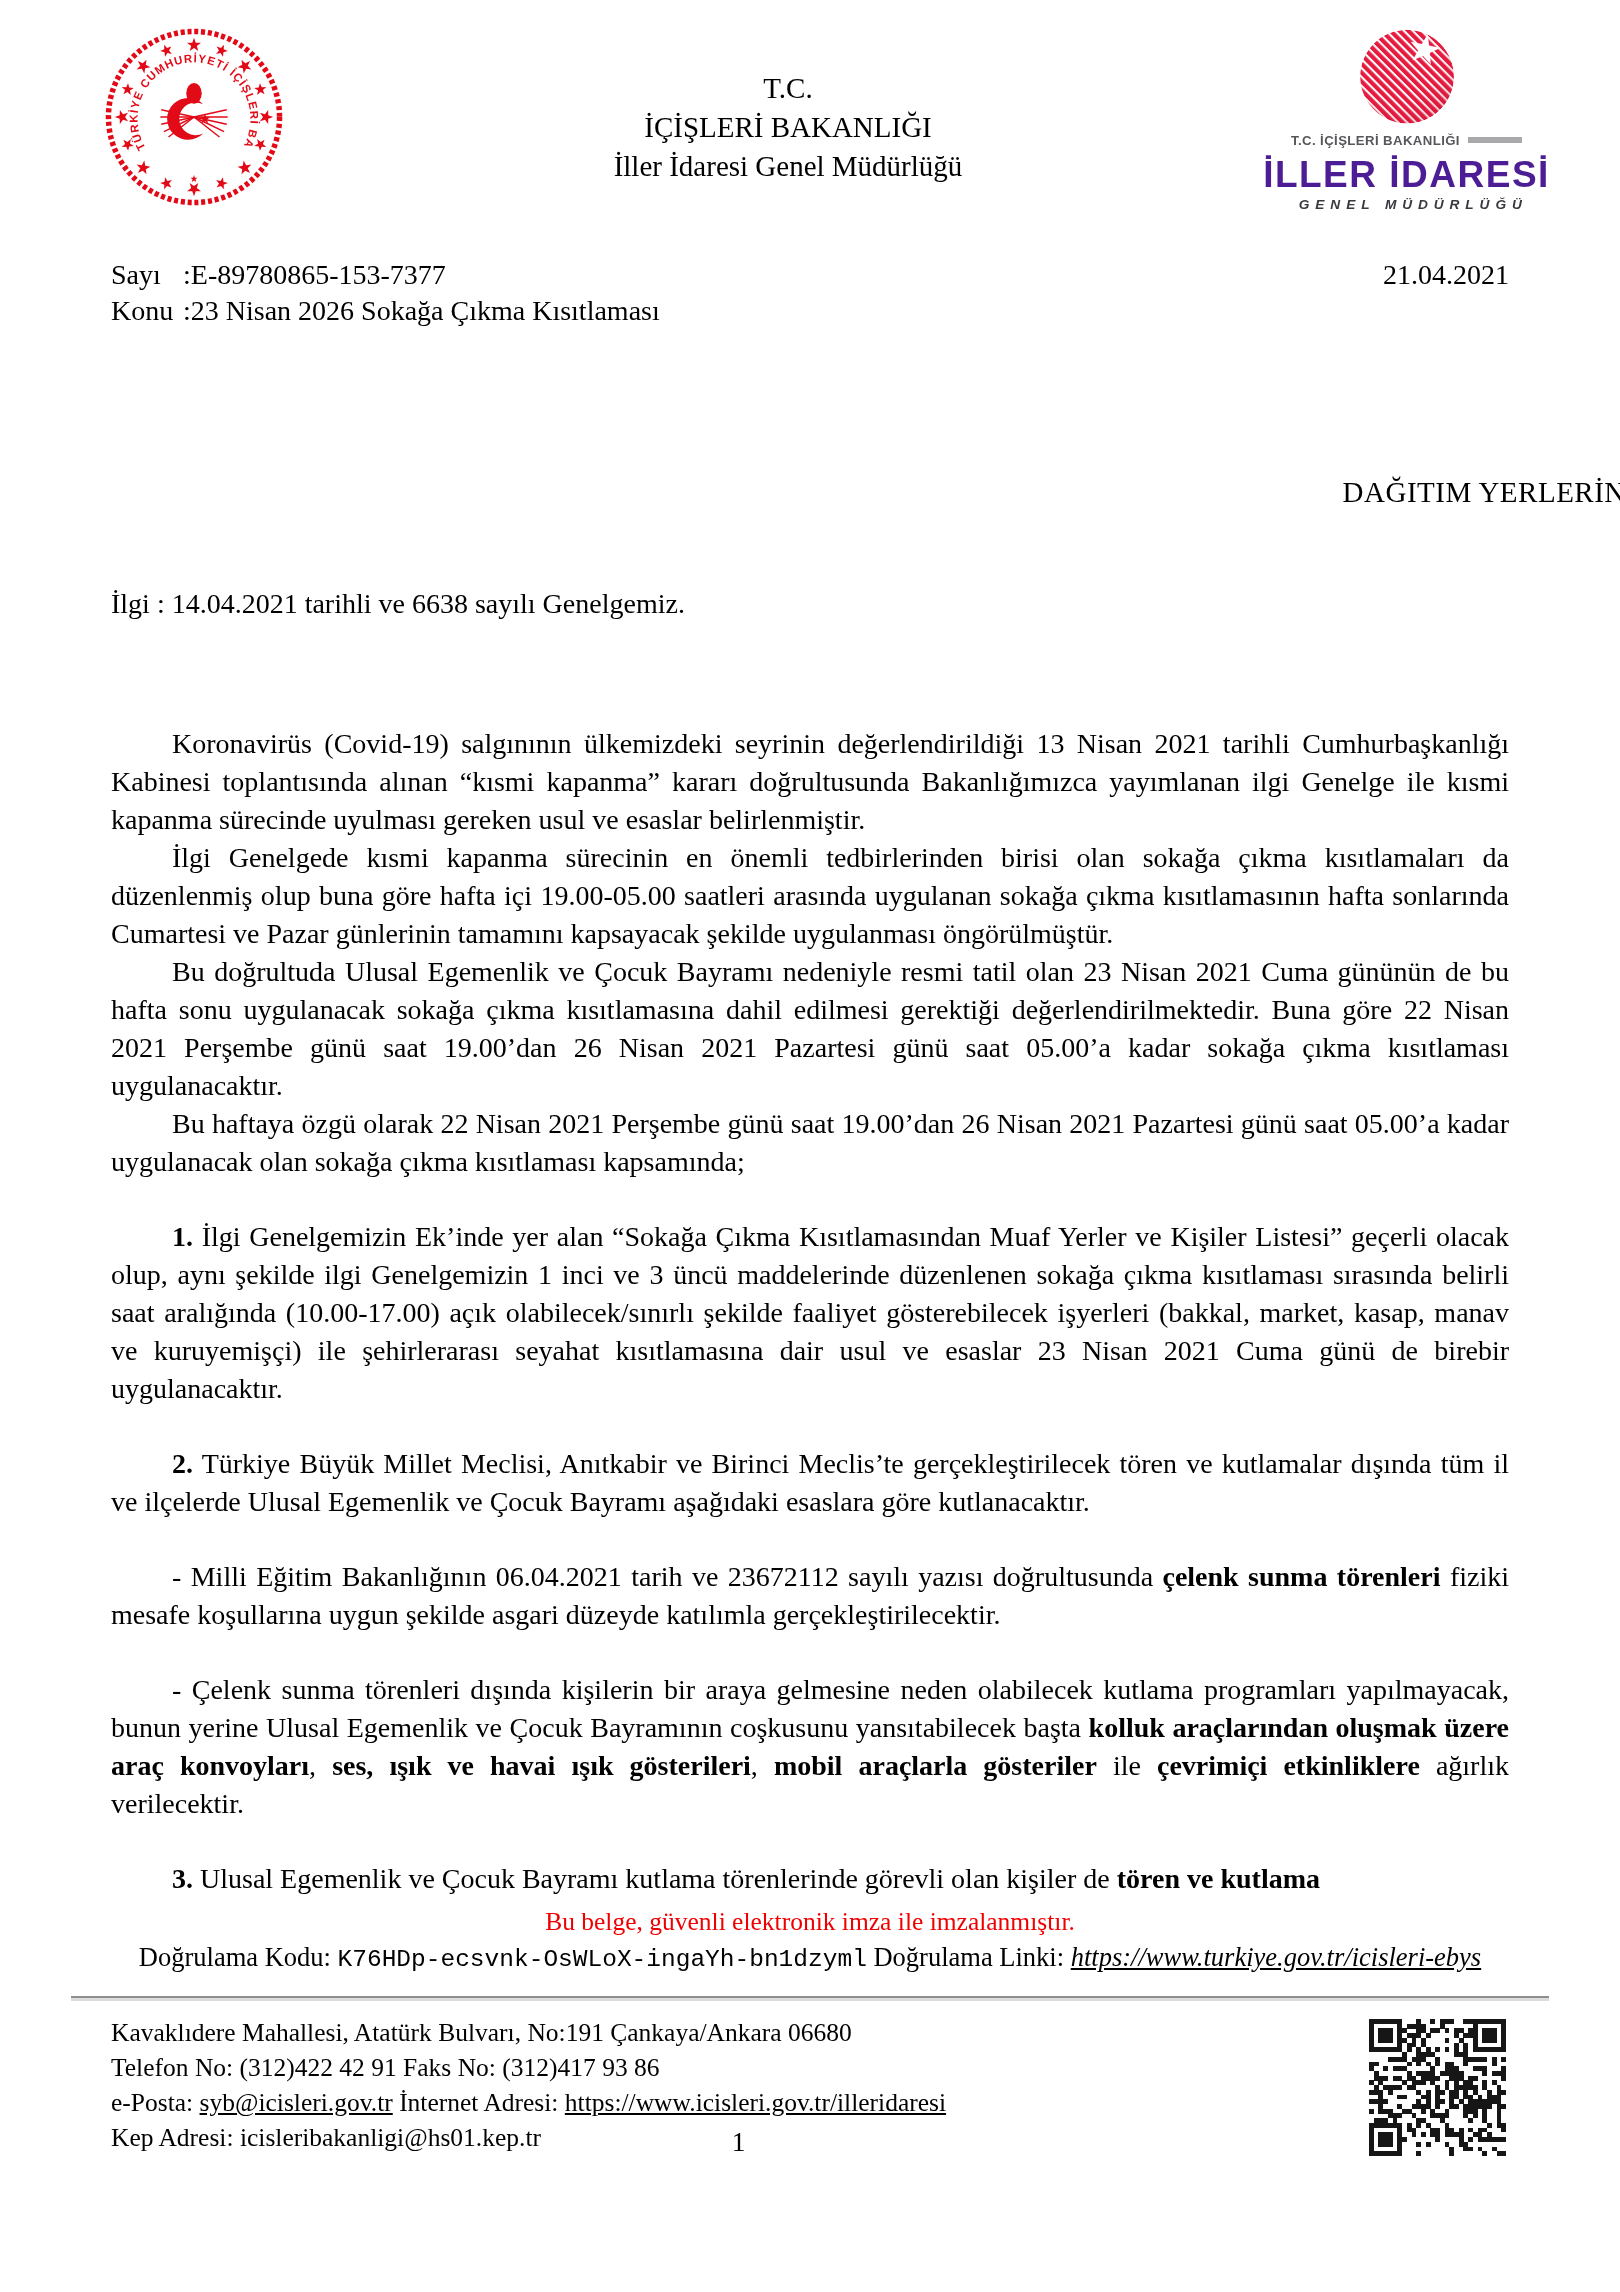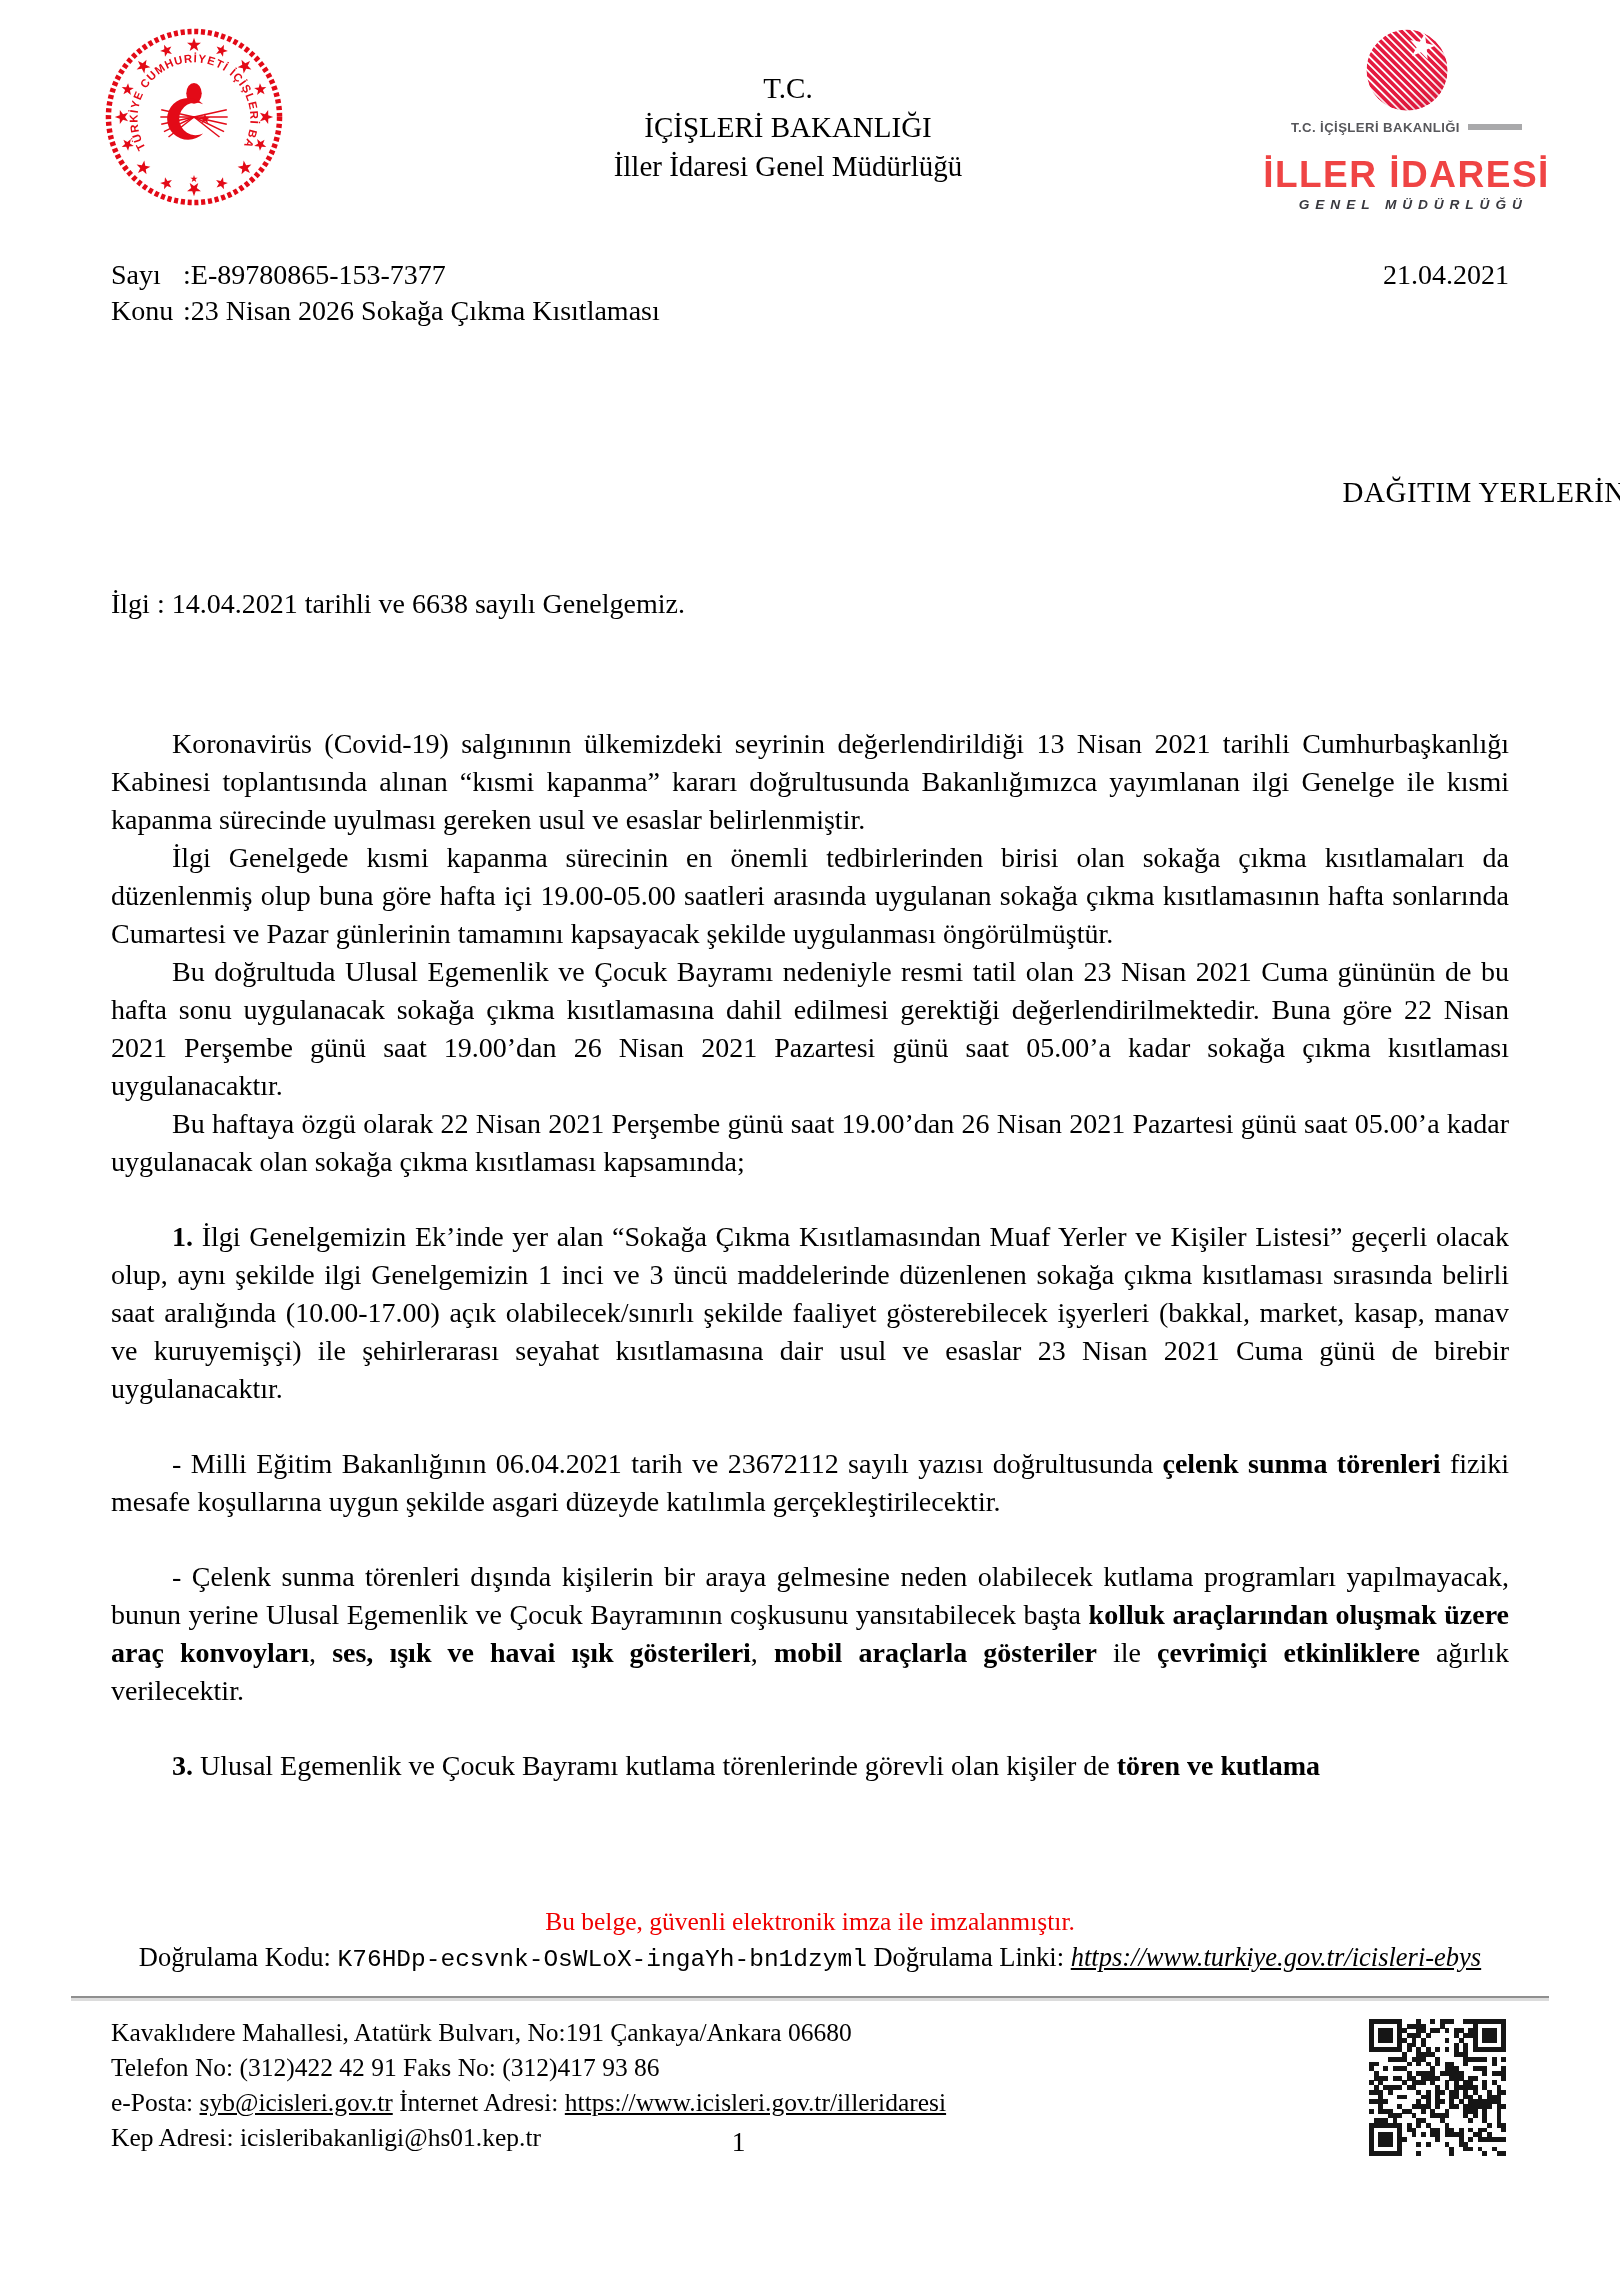--- a/index.html
+++ b/index.html
@@ -9,21 +9,21 @@
   }
   
   .header{position:absolute;top:25.5px;left:103px;right:98px;height:186px;display:flex;justify-content:space-between;}
   .seal{width:182px;height:182px;flex:0 0 auto;}
   .head-center{flex:1;text-align:center;margin-top:43px;font-size:29px;line-height:39px;}
   .right-logo{flex:0 0 auto;width:231px;display:flex;flex-direction:column;align-items:center;font-family:"Liberation Sans",sans-serif;}
   .logo-circle{width:110px;height:110px;margin-top:2px;}
   .logo-small{align-self:stretch;display:flex;align-items:center;gap:8px;margin-top:7.8px;}
   .logo-small span{font-size:13.2px;font-weight:bold;color:#57575b;letter-spacing:0.4px;white-space:nowrap;}
   .logo-small i{flex:1;height:5.9px;background:#a9a9ab;}
-  .logo-big{font-size:37px;font-weight:bold;color:#ef4444;letter-spacing:1.5px;line-height:39px;margin-top:20px;white-space:nowrap;}
+  .logo-big{font-size:37px;font-weight:bold;color:#4c1d95;letter-spacing:1.5px;line-height:39px;margin-top:7px;white-space:nowrap;}
   .logo-sub{align-self:stretch;display:flex;align-items:center;gap:7.8px;margin-top:2.9px;font-style:italic;}
   .logo-sub i{flex:1;height:2.9px;background:#a9a9ab;}
   .logo-sub span{font-size:13.7px;font-weight:bold;color:#39393f;letter-spacing:5.9px;white-space:nowrap;}
   
   .meta{position:absolute;top:257px;left:111px;right:111px;font-size:28px;line-height:36px;}
   .meta-row{display:flex;}
   .meta-label{width:72px;}
   .date{position:absolute;right:0;top:0;}
   
   .recipient{position:absolute;top:476px;left:0;width:100%;text-align:right;font-size:29px;letter-spacing:0.5px;padding-left:24px;}
@@ -156,20 +156,21 @@
 
   <div class="recipient">DAĞITIM YERLERİNE</div>
   <div class="reference">İlgi :  14.04.2021 tarihli ve 6638 sayılı Genelgemiz.</div>
 
   <div class="body">
     <p><span>Koronavirüs (Covid-19) salgınının ülkemizdeki seyrinin değerlendirildiği 13 Nisan 2021 tarihli Cumhurbaşkanlığı Kabinesi toplantısında alınan “kısmi kapanma” kararı doğrultusunda Bakanlığımızca yayımlanan ilgi Genelge ile kısmi kapanma sürecinde uyulması gereken usul ve esaslar belirlenmiştir.</span></p>
     <p><span>İlgi Genelgede kısmi kapanma sürecinin en önemli tedbirlerinden birisi olan sokağa çıkma kısıtlamaları da düzenlenmiş olup buna göre hafta içi 19.00-05.00 saatleri arasında uygulanan sokağa çıkma kısıtlamasının hafta sonlarında Cumartesi ve Pazar günlerinin tamamını kapsayacak şekilde uygulanması öngörülmüştür.</span></p>
     <p><span>Bu doğrultuda Ulusal Egemenlik ve Çocuk Bayramı nedeniyle resmi tatil olan 23 Nisan 2021 Cuma gününün de bu hafta sonu uygulanacak sokağa çıkma kısıtlamasına dahil edilmesi gerektiği değerlendirilmektedir. Buna göre 22 Nisan 2021 Perşembe günü saat 19.00’dan 26 Nisan 2021 Pazartesi günü saat 05.00’a kadar sokağa çıkma kısıtlaması uygulanacaktır.</span></p>
     <p><span>Bu haftaya özgü olarak 22 Nisan 2021 Perşembe günü saat 19.00’dan 26 Nisan 2021 Pazartesi günü saat 05.00’a kadar uygulanacak olan sokağa çıkma kısıtlaması kapsamında;</span></p>
     <p class="blk"><b>1.</b><span> İlgi Genelgemizin Ek’inde yer alan “Sokağa Çıkma Kısıtlamasından Muaf Yerler ve Kişiler Listesi” geçerli olacak olup, aynı şekilde ilgi Genelgemizin 1 inci ve 3 üncü maddelerinde düzenlenen sokağa çıkma kısıtlaması sırasında belirli saat aralığında (10.00-17.00) açık olabilecek/sınırlı şekilde faaliyet gösterebilecek işyerleri (bakkal, market, kasap, manav ve kuruyemişçi) ile şehirlerarası seyahat kısıtlamasına dair usul ve esaslar 23 Nisan 2021 Cuma günü de birebir uygulanacaktır.</span></p>
+    <p class="blk"><b>2.</b><span> Türkiye Büyük Millet Meclisi, Anıtkabir ve Birinci Meclis’te gerçekleştirilecek tören ve kutlamalar dışında tüm il ve ilçelerde Ulusal Egemenlik ve Çocuk Bayramı aşağıdaki esaslara göre kutlanacaktır.</span></p>
     <p class="blk"><span>- Milli Eğitim Bakanlığının 06.04.2021 tarih ve 23672112 sayılı yazısı doğrultusunda </span><b>çelenk sunma törenleri</b><span> fiziki mesafe koşullarına uygun şekilde asgari düzeyde katılımla gerçekleştirilecektir.</span></p>
     <p class="blk"><span>- Çelenk sunma törenleri dışında kişilerin bir araya gelmesine neden olabilecek kutlama programları yapılmayacak, bunun yerine Ulusal Egemenlik ve Çocuk Bayramının coşkusunu yansıtabilecek başta </span><b>kolluk araçlarından oluşmak üzere araç konvoyları</b><span>, </span><b>ses, ışık ve havai ışık gösterileri</b><span>, </span><b>mobil araçlarla gösteriler</b><span> ile </span><b>çevrimiçi etkinliklere</b><span> ağırlık verilecektir.</span></p>
     <p class="blk"><b>3.</b><span> Ulusal Egemenlik ve Çocuk Bayramı kutlama törenlerinde görevli olan kişiler de </span><b>tören ve kutlama</b></p>
   </div>
 
   <div class="sig">
     <div class="sig-red">Bu belge, güvenli elektronik imza ile imzalanmıştır.</div>
     <div class="verify">
       <span>Doğrulama Kodu: </span><span class="code">K76HDp-ecsvnk-OsWLoX-ingaYh-bn1dzyml</span><span> Doğrulama Linki: </span><a href="#">https://www.turkiye.gov.tr/icisleri-ebys</a>
     </div>

